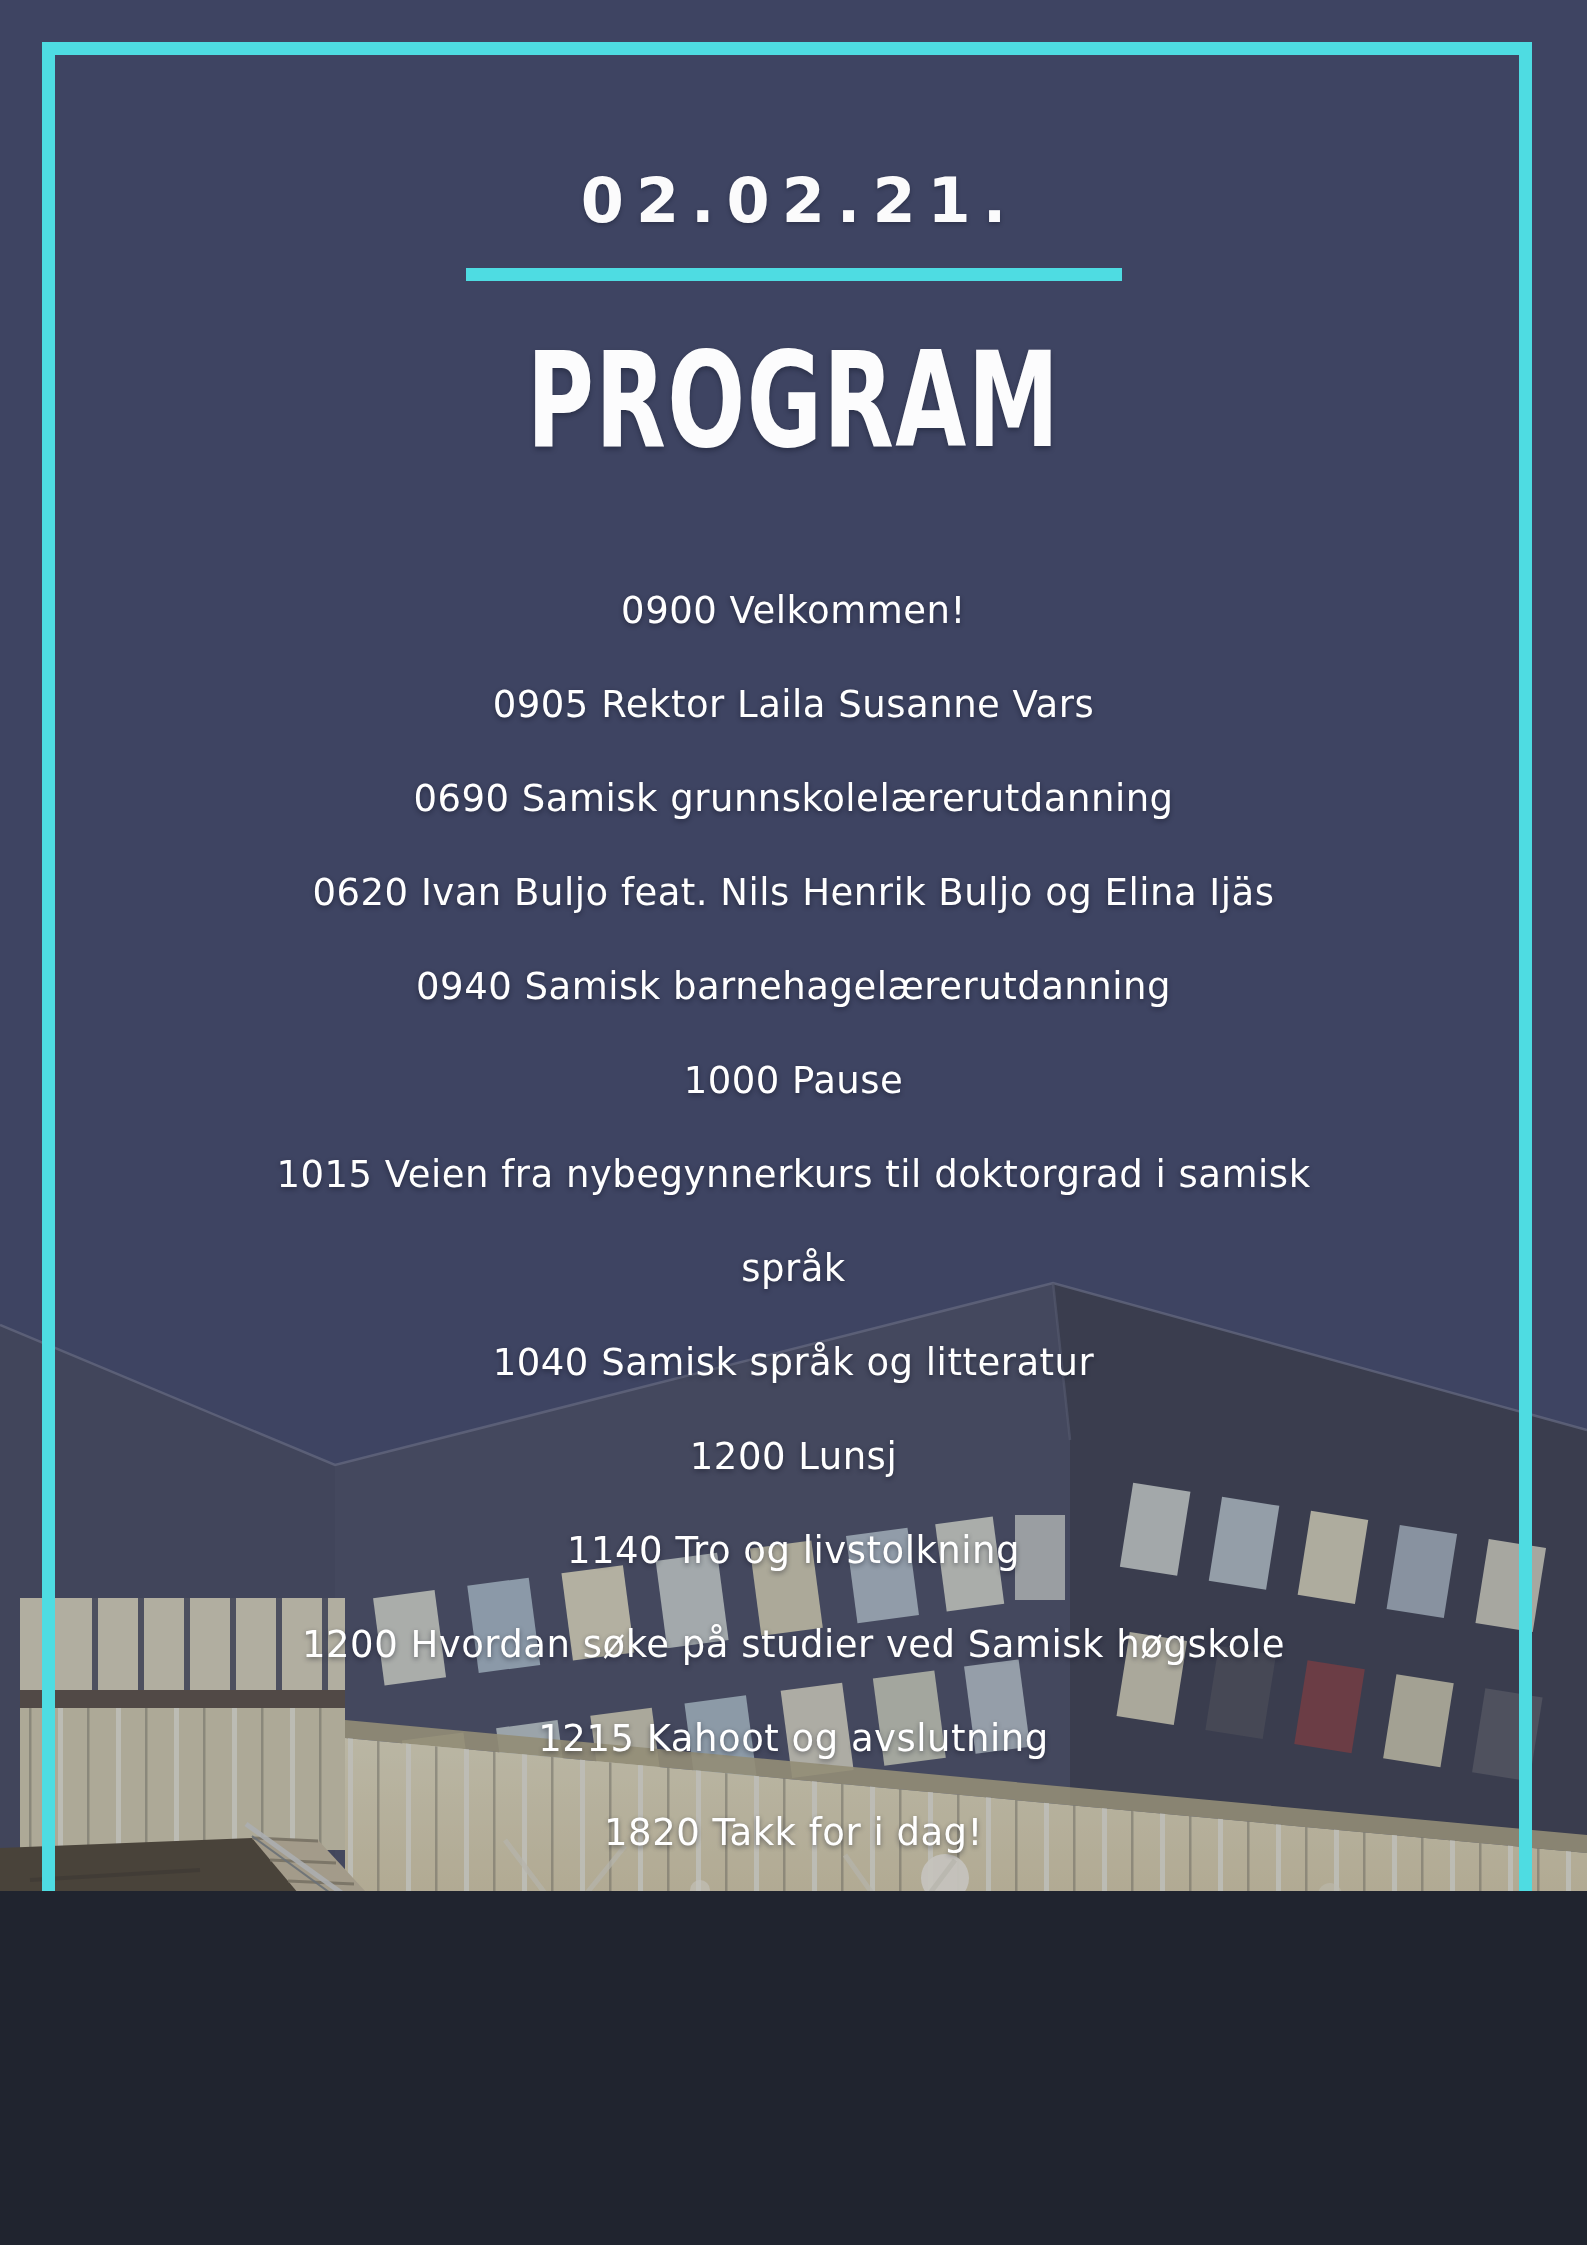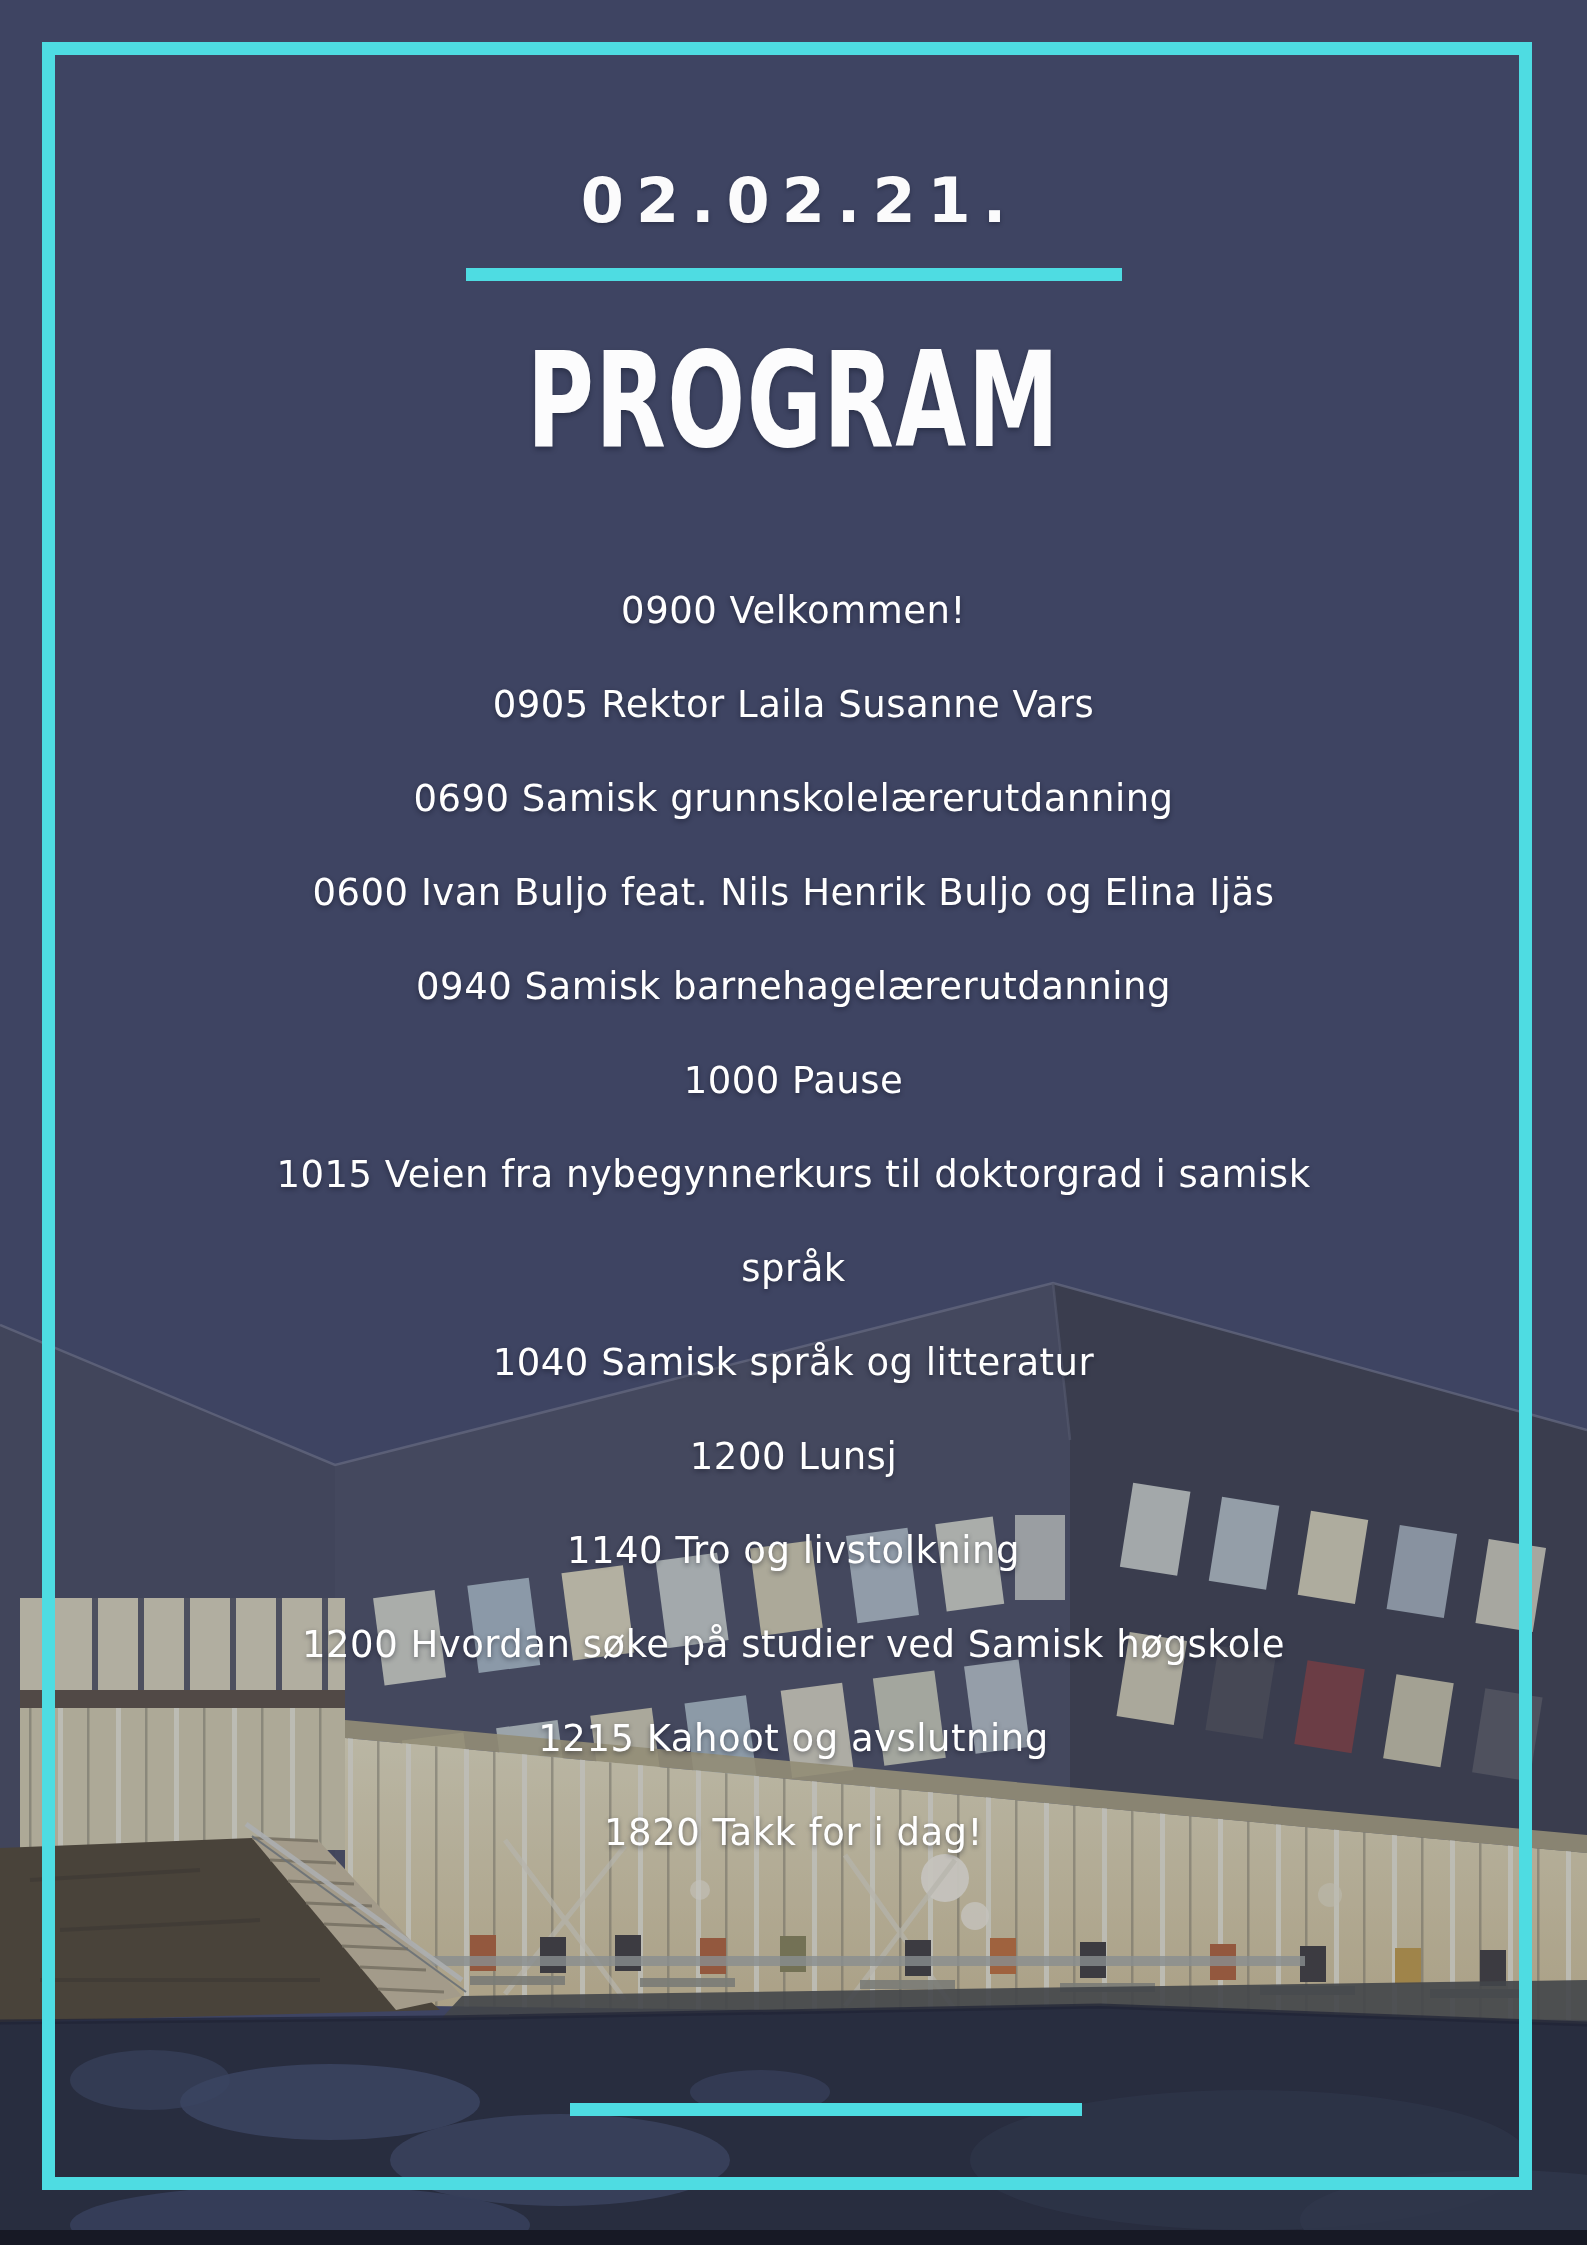--- a/index.html
+++ b/index.html
@@ -1,19 +1,19 @@
 <!DOCTYPE html>
 <html><head>
 <meta charset="utf-8">
 <style>
   html, body { margin: 0; padding: 0; background: #20242f; }
   #poster {
     position: relative;
     width: 1587px;
-    height: 2245px;
+    height: 1891px;
     overflow: hidden;
     background: #3e4462;
     font-family: "DejaVu Sans", "Liberation Sans", sans-serif;
   }
   
   #photo {
     position: absolute;
     left: 0; top: 1280px;
     width: 1587px; height: 965px;
     z-index: 1;
@@ -216,21 +216,21 @@
   <div class="frame" style="border-color: rgb(78, 220, 226);"></div>
 
   <div class="text-layer">
     <div id="date">02.02.21.</div>
     <div id="date-underline" class="teal-bar" style="background: rgb(78, 220, 226);"></div>
     <div id="title">PROGRAM</div>
     <ul id="schedule">
         <li>0900 Velkommen!</li>
         <li>0905 Rektor Laila Susanne Vars</li>
         <li>0690 Samisk grunnskolelærerutdanning</li>
-        <li>0600 Ivan Buljo feat. Nils Henrik Buljo og Elina Ijäs</li>
+        <li>0620 Ivan Buljo feat. Nils Henrik Buljo og Elina Ijäs</li>
         <li>0940 Samisk barnehagelærerutdanning</li>
         <li>1000 Pause</li>
         <li>1015 Veien fra nybegynnerkurs til doktorgrad i samisk språk</li>
         <li>1040 Samisk språk og litteratur</li>
         <li>1200 Lunsj</li>
         <li>1140 Tro og livstolkning</li>
         <li>1200 Hvordan søke på studier ved Samisk høgskole</li>
         <li>1215 Kahoot og avslutning</li>
         <li>1820 Takk for i dag!</li>
       </ul>

